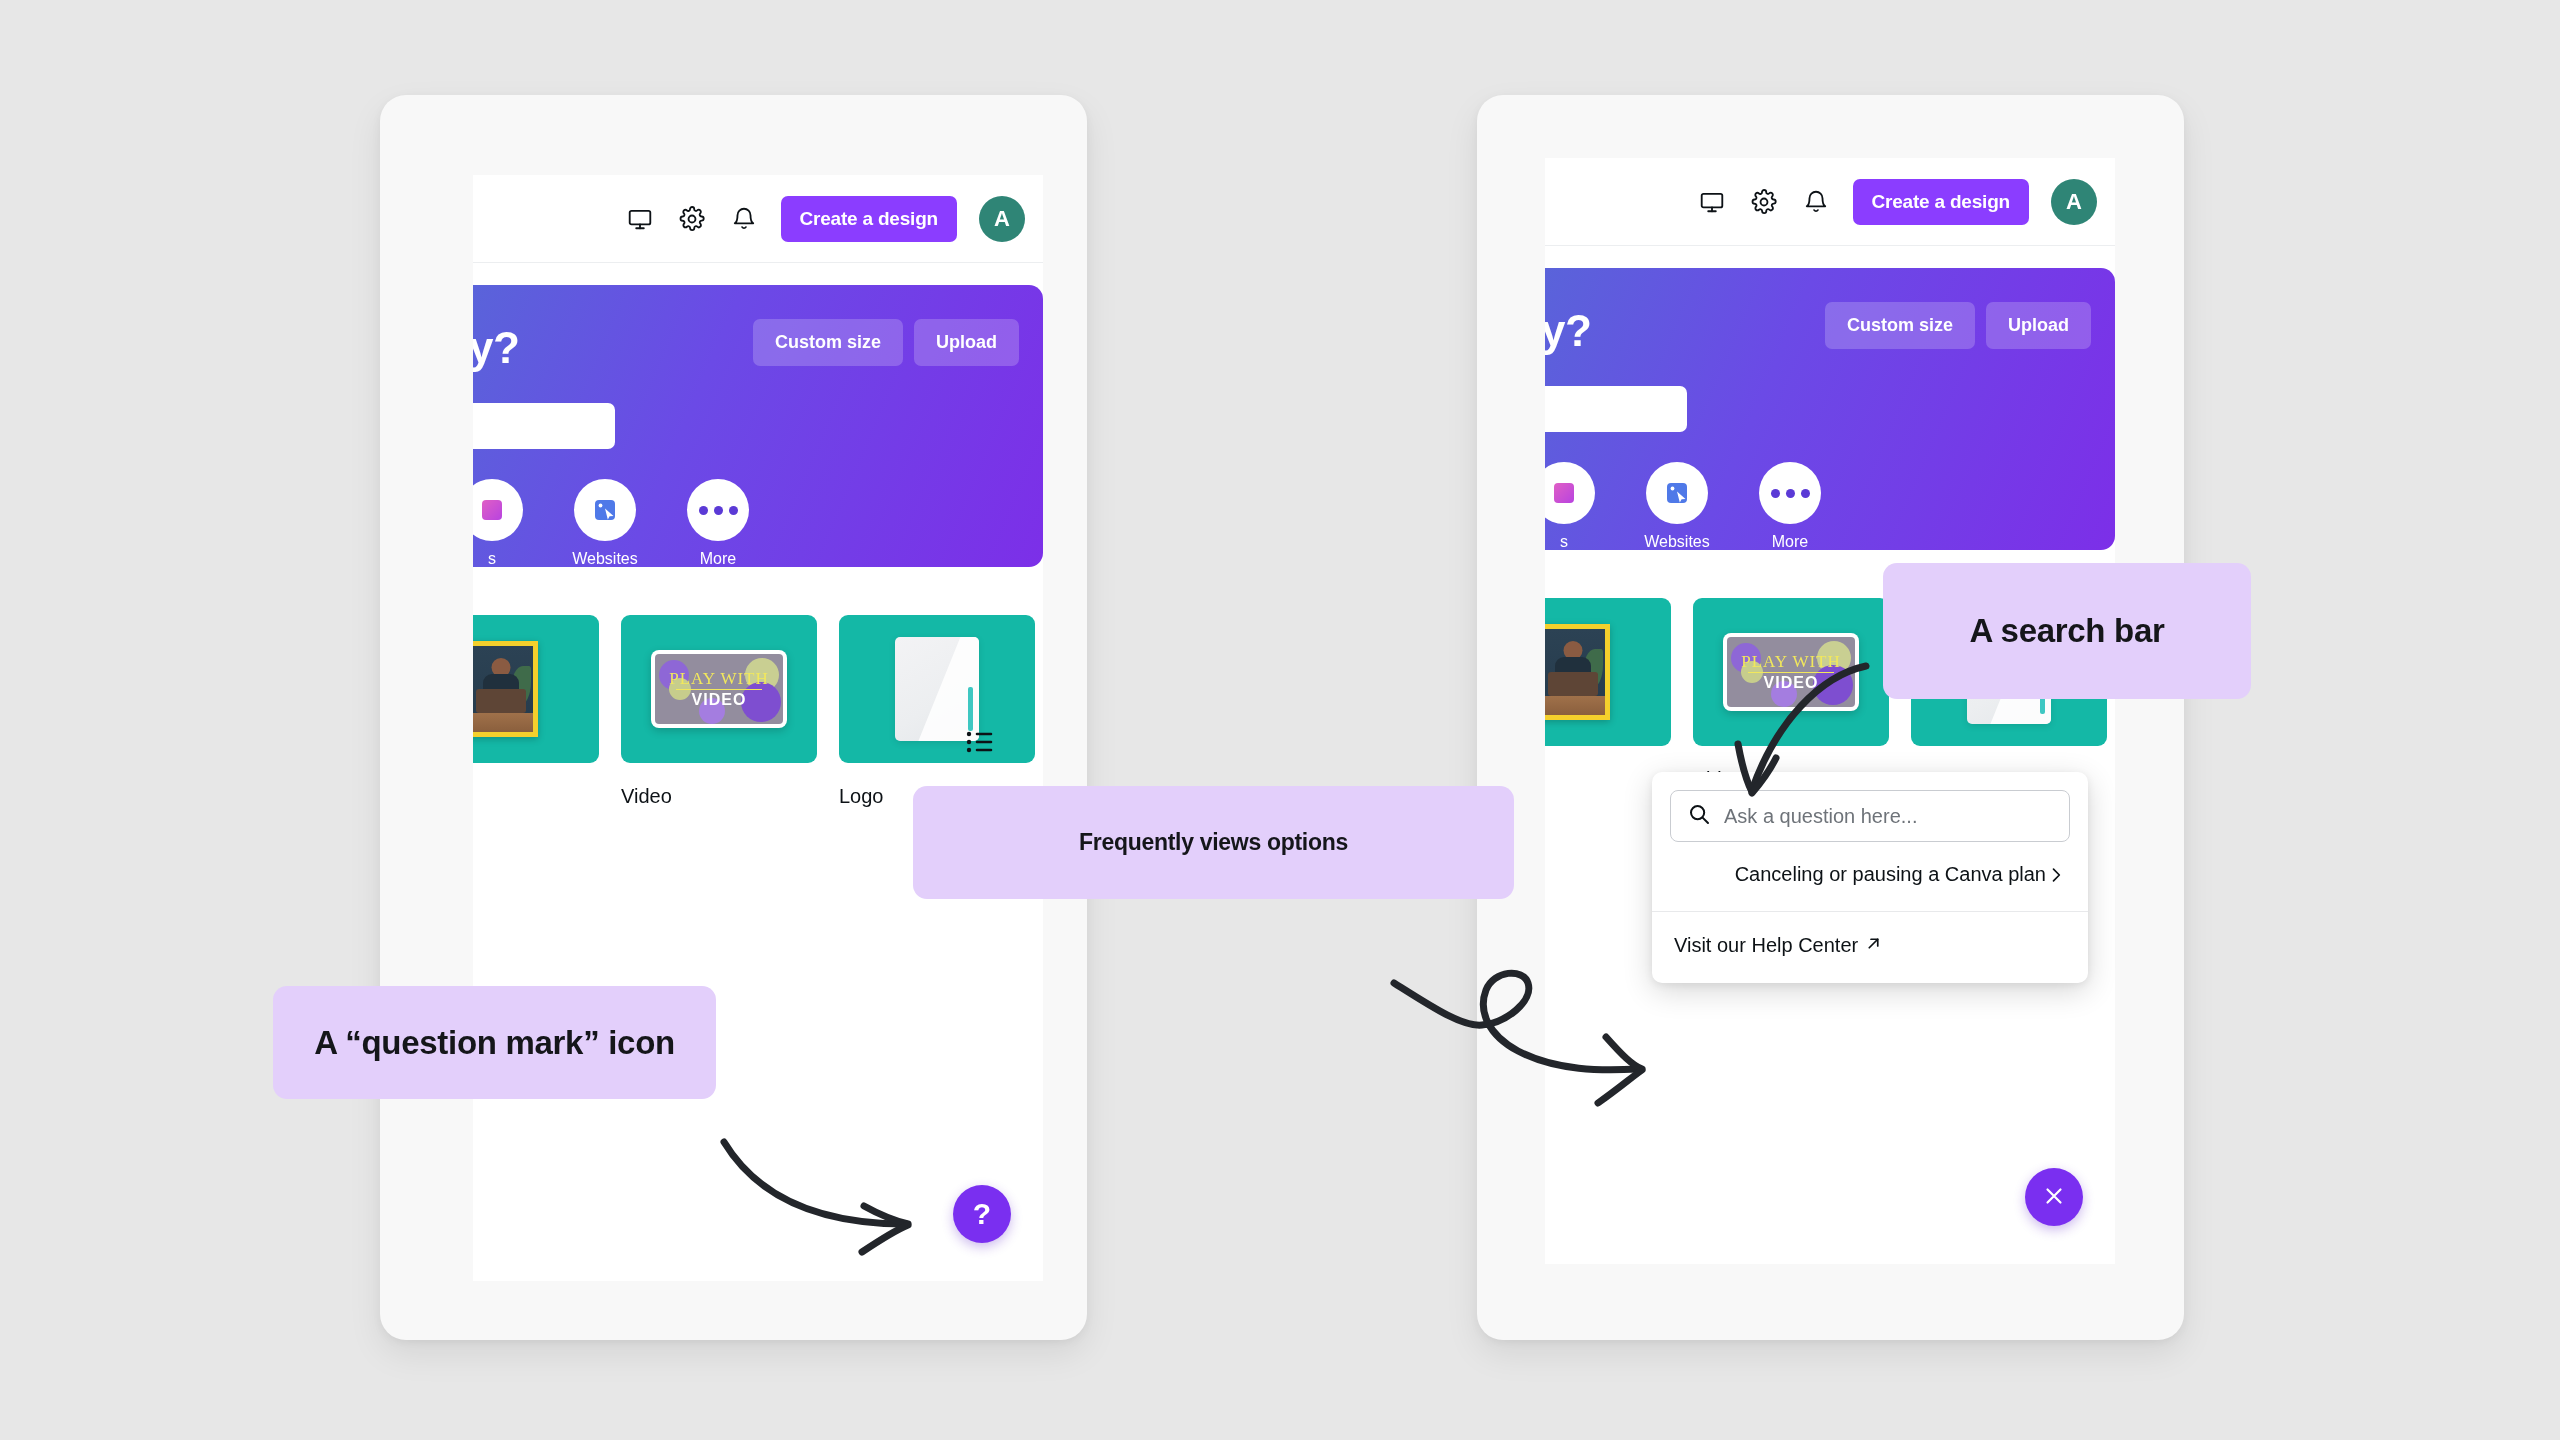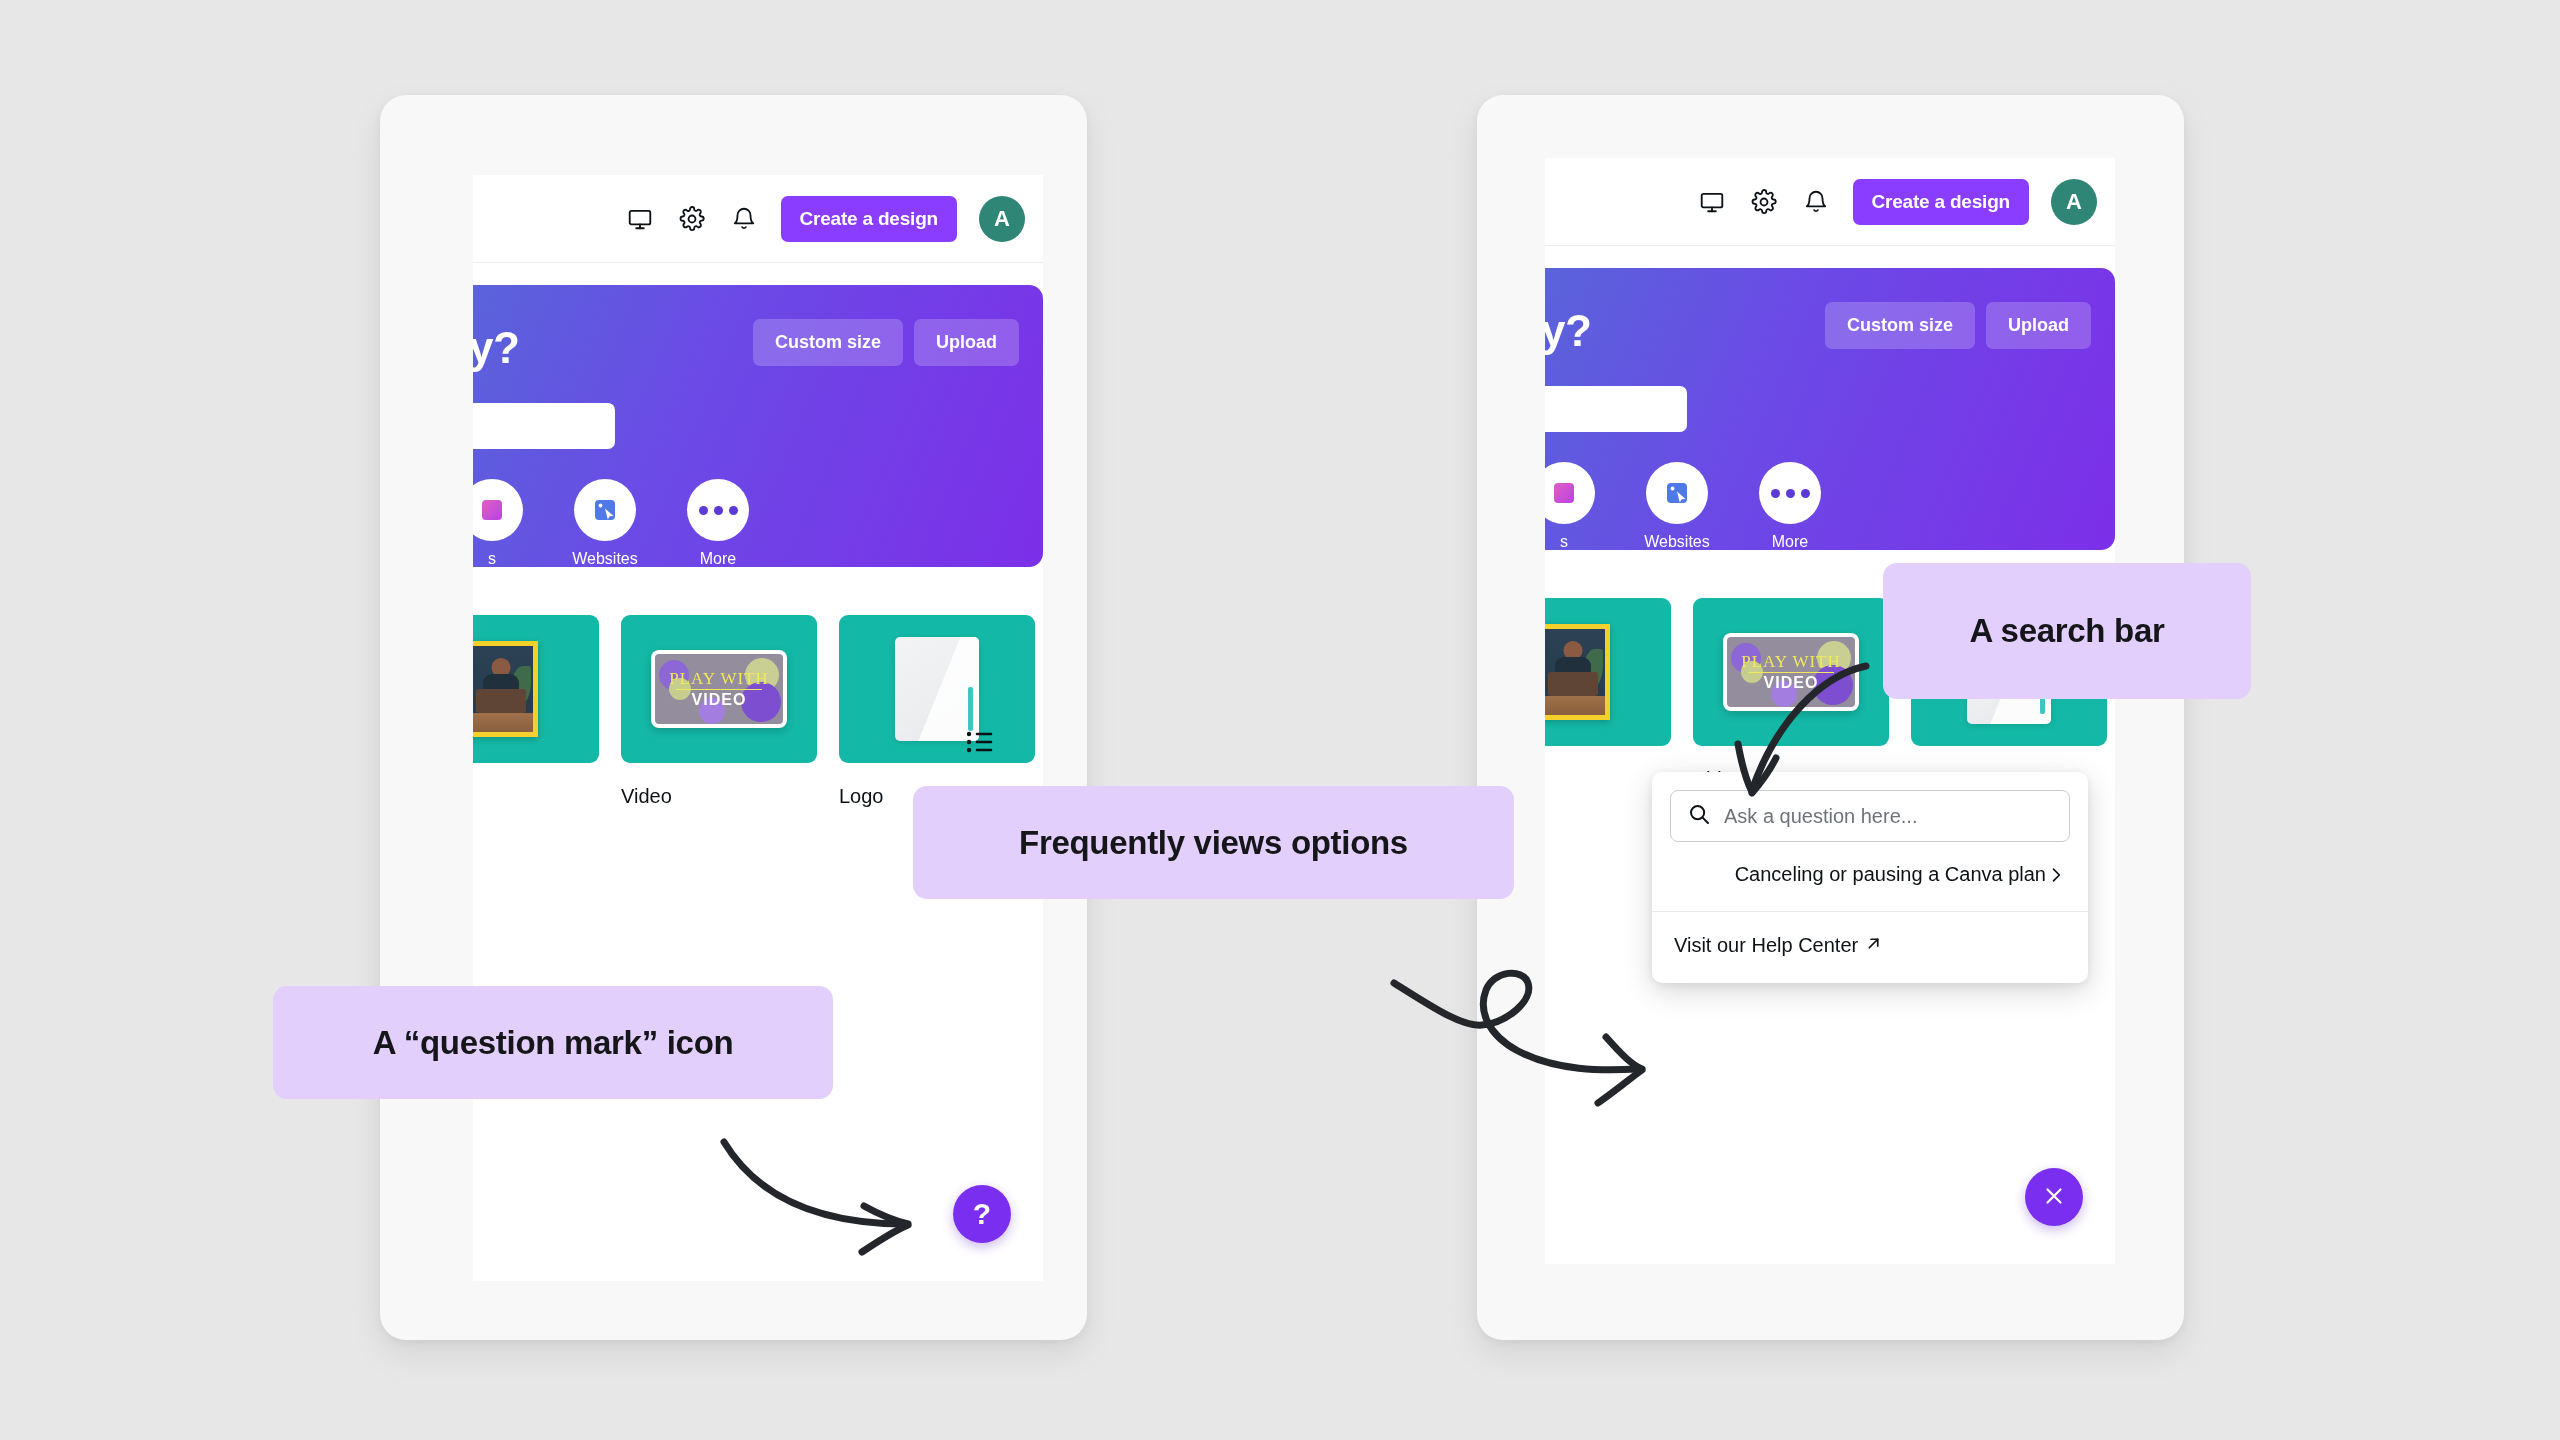--- a/index.html
+++ b/index.html
@@ -307,22 +307,22 @@
     position: absolute;
     background: #e3cffb;
     border-radius: 14px;
     display: flex; align-items: center; justify-content: center;
     color: #15161a;
     font-weight: 700;
     letter-spacing: -0.3px;
     text-align: center;
     z-index: 40;
   }
-  #callout-frequent { left: 913px;  top: 786px;  width: 601px; height: 113px; font-size: 33px; }
-  #callout-qmark    { left: 273px;  top: 986px;  width: 560px; height: 113px; font-size: 33px; }
+  #callout-frequent { left: 913px;  top: 786px;  width: 601px; height: 113px; font-size: 23px; }
+  #callout-qmark    { left: 273px;  top: 986px;  width: 443px; height: 113px; font-size: 33px; }
   #callout-search   { left: 1883px; top: 563px;  width: 368px; height: 136px; font-size: 33px; }
 
   
   .arrow-svg { position: absolute; z-index: 35; pointer-events: none; }
   #arrow-qmark  { left: 700px;  top: 1120px; width: 280px; height: 170px; }
   #arrow-loop   { left: 1370px; top: 955px;  width: 310px; height: 180px; }
   #arrow-search { left: 1700px; top: 640px;  width: 230px; height: 190px; }
 </style>
 </head>
 <body>

